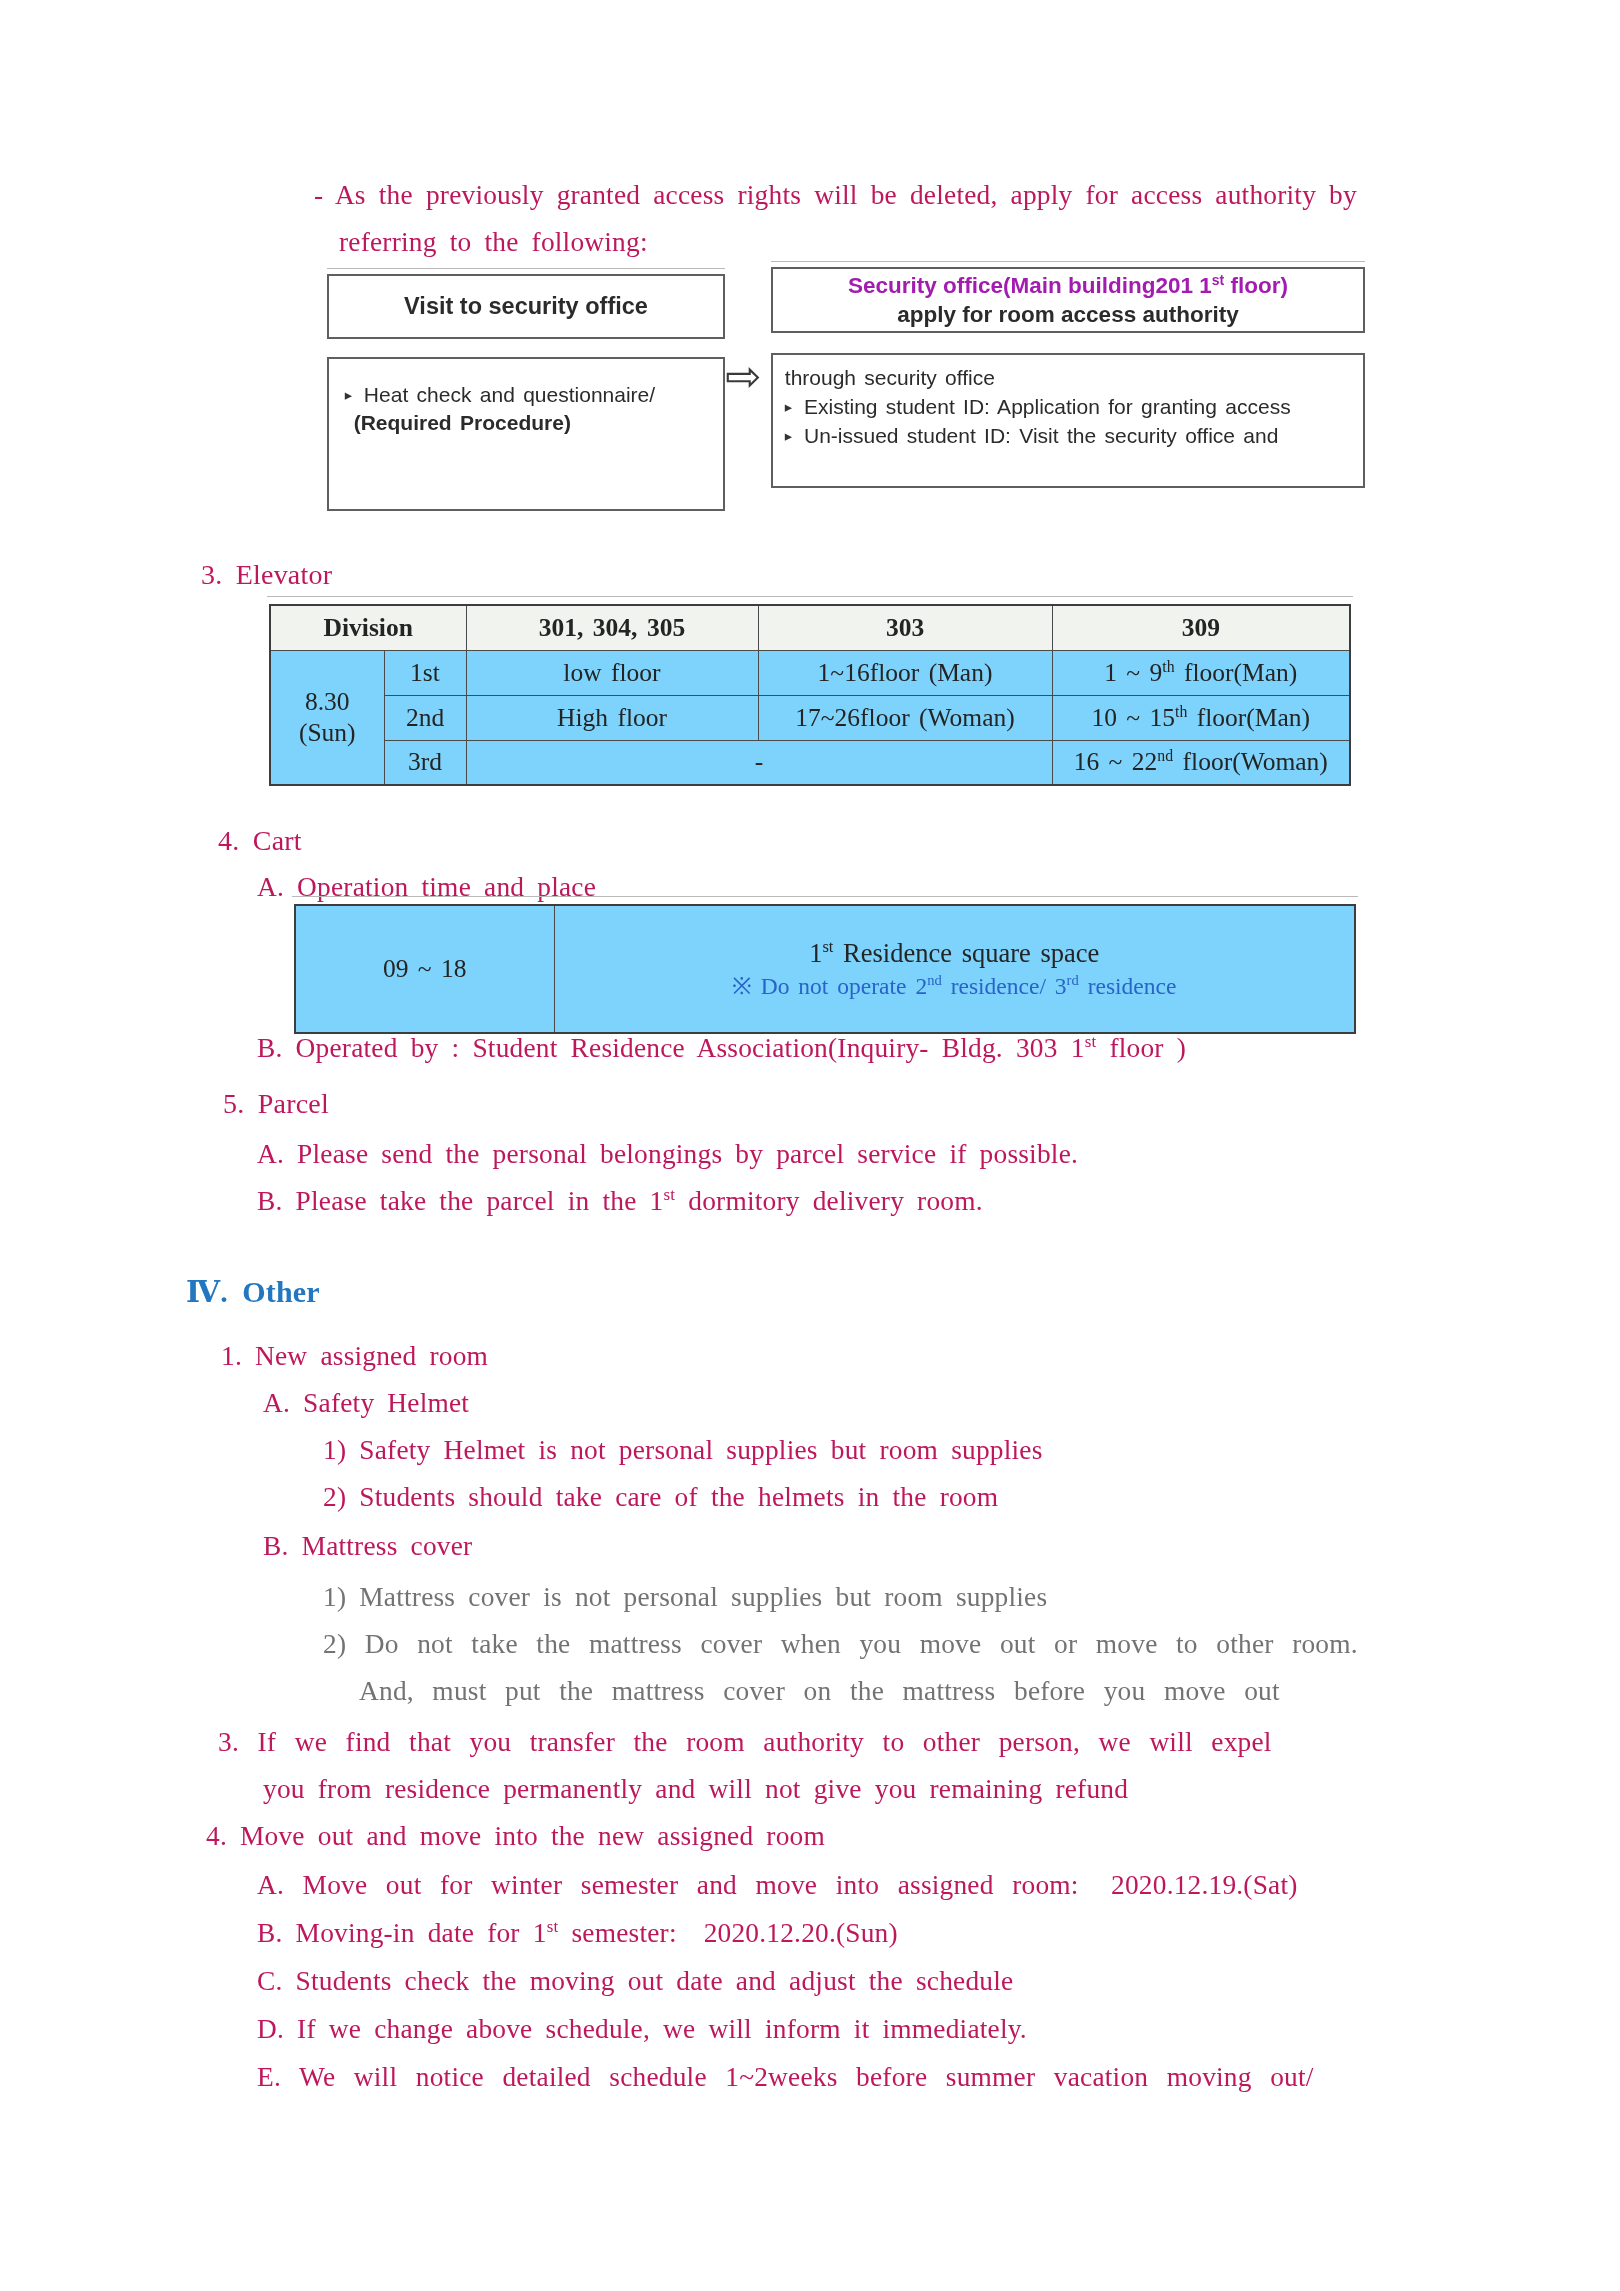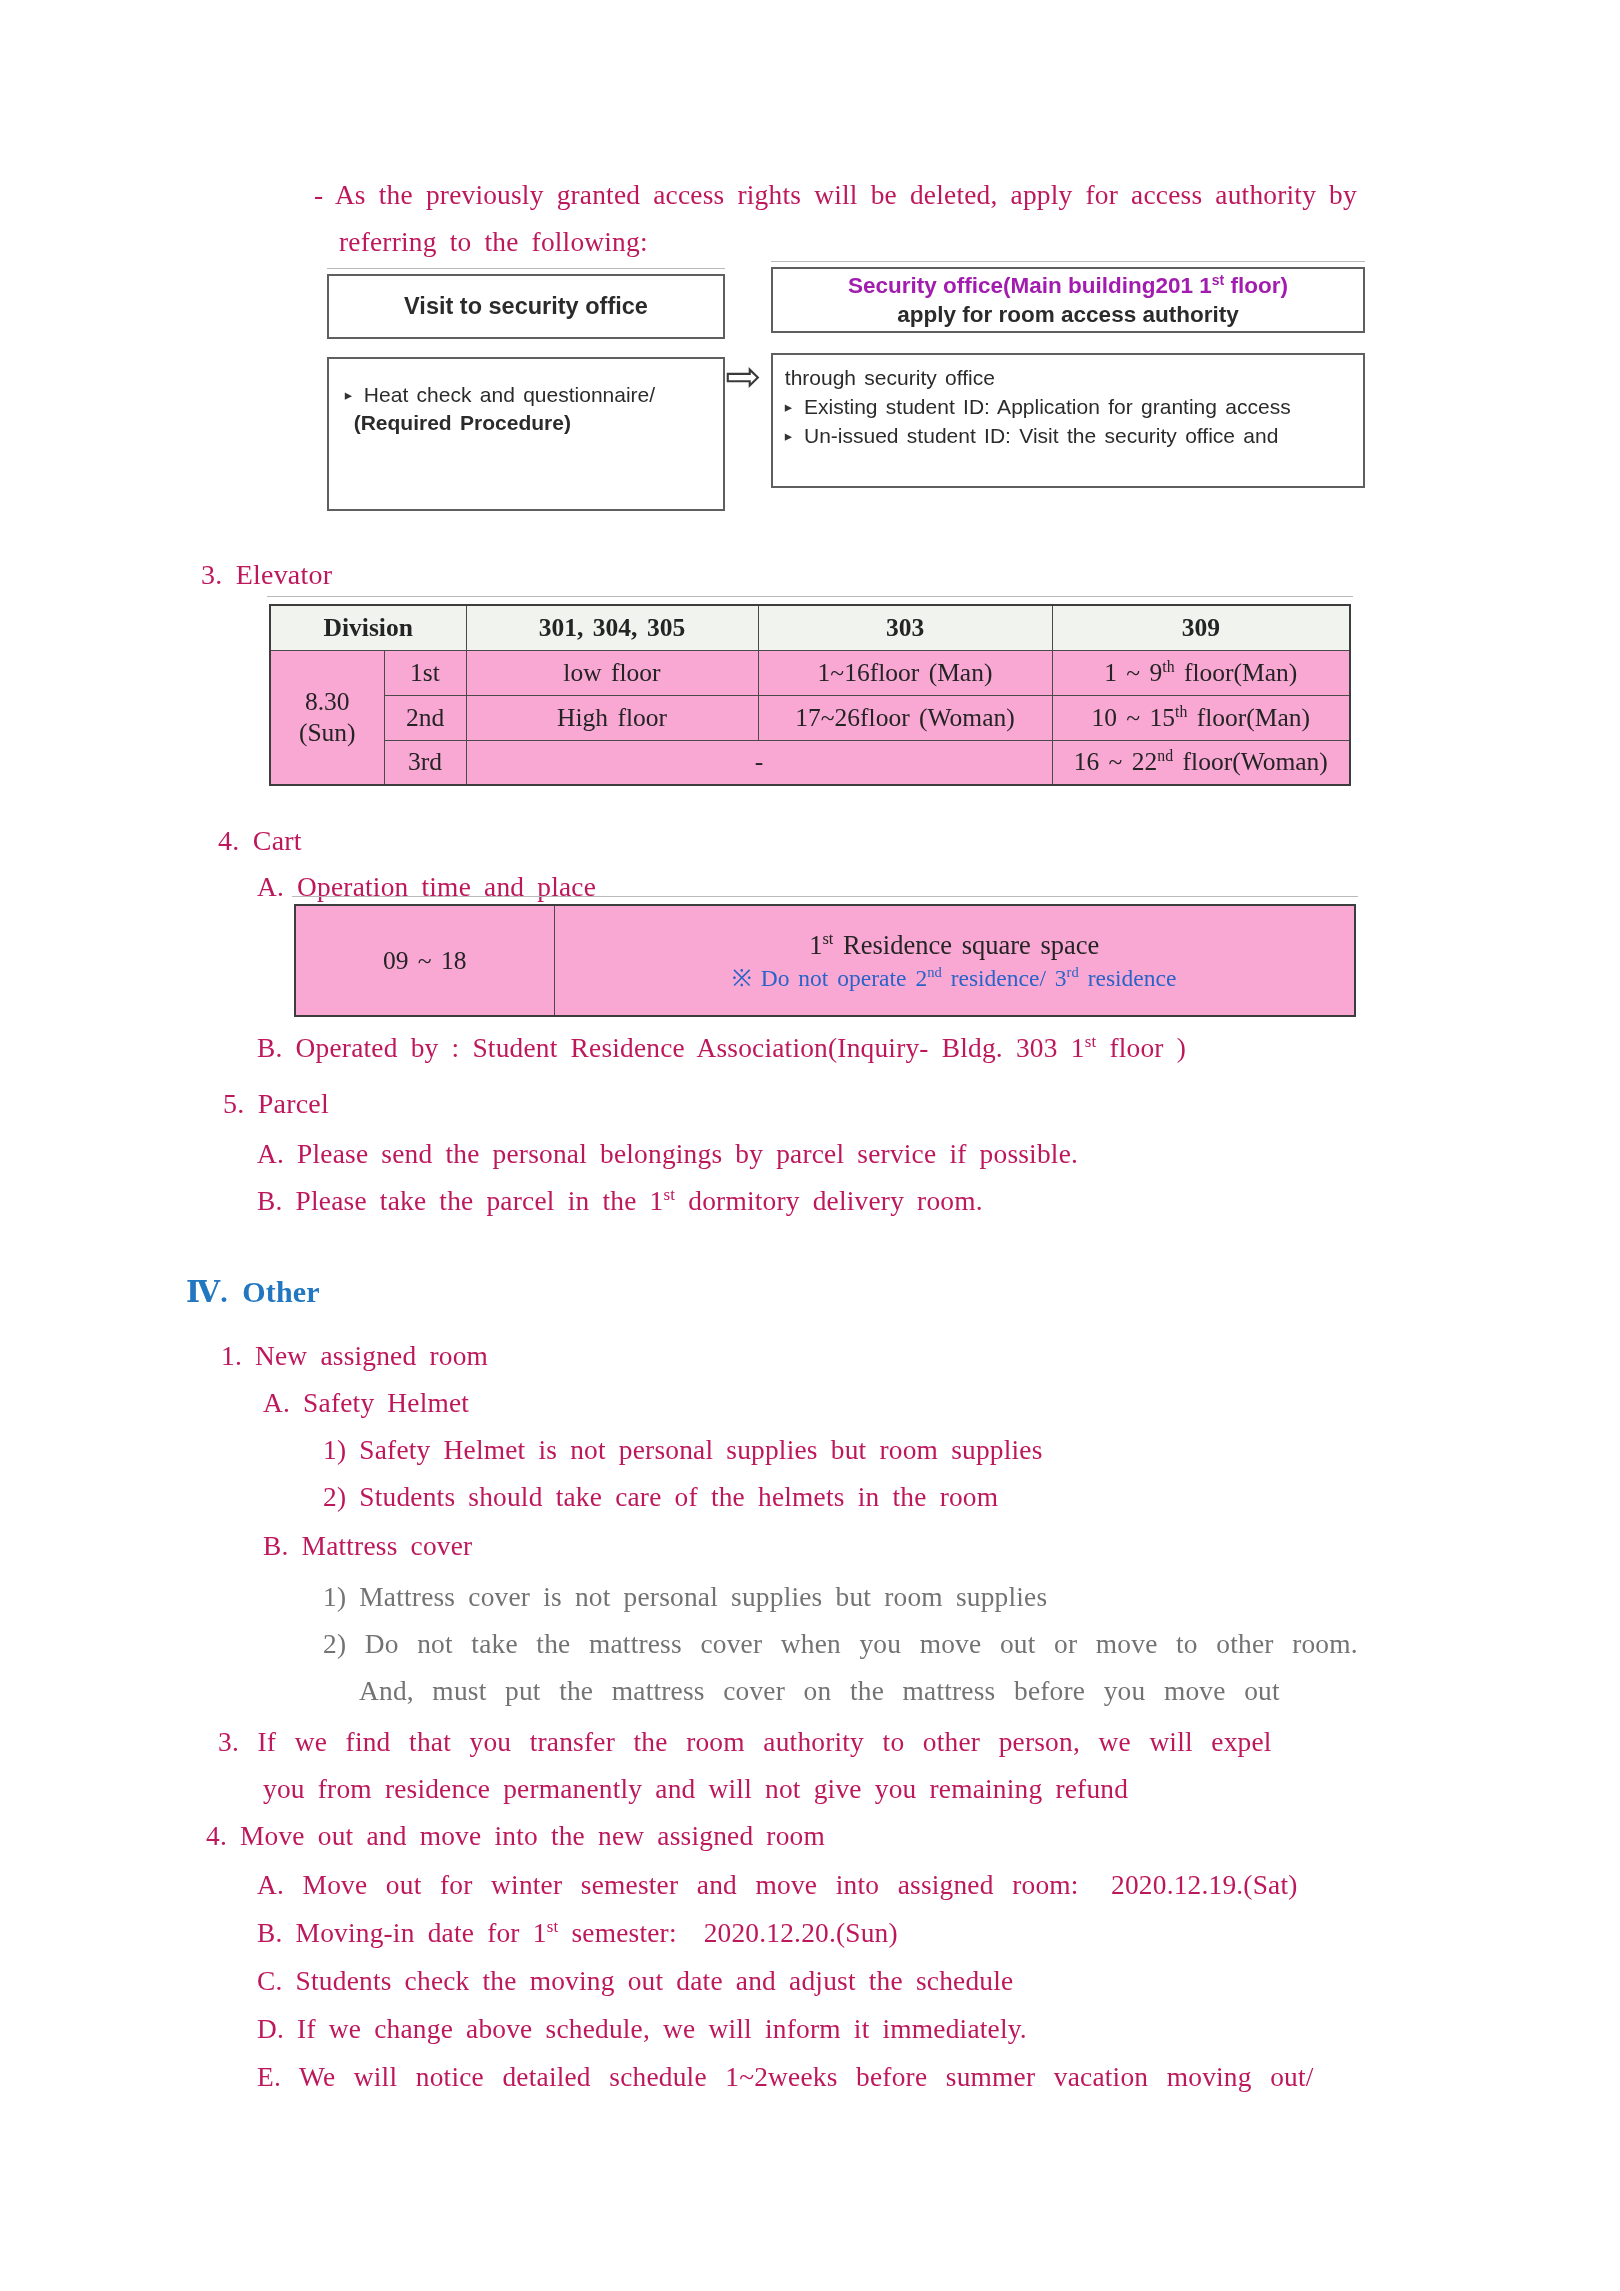--- a/index.html
+++ b/index.html
@@ -51,21 +51,21 @@
     font-size:14.7px;margin-right:11.8px;vertical-align:2px;color:#333;
   }
   .indent2{margin-left:9px;font-weight:bold;}
   .arrow{
     position:absolute;
     font-family:"DejaVu Sans",sans-serif;
     font-size:43px;line-height:1;color:#3a3a3a;
   }
 
   .tblwrap{position:absolute;}
-  table{border-collapse:collapse;table-layout:fixed;background:#f9a8d4;}
+  table{border-collapse:collapse;table-layout:fixed;background:#7dd3fc;}
   .tbl{border:2px solid #3d3d3d;}
   .tbl td{
     border:1.5px solid #4a4a4a;
     text-align:center;vertical-align:middle;
     font-size:25.5px;color:#242424;
     word-spacing:0.12em;
     padding:0 3.9px;
     overflow:hidden;
   }
   .tbl .hd td{background:#f1f3ee;font-weight:bold;}
@@ -141,21 +141,21 @@
       <td><span>16 ~ 22</span><sup>nd</sup><span> floor(Woman)</span></td>
     </tr>
   </tbody>
     </table>
 </div>
 
 <div class="ln" style="left:218px;top:823px;font-size:28px;">4. Cart</div>
 <div class="ln" style="left:257px;top:870px;">A. Operation time and place</div>
 
 <div class="tblwrap dtop" style="left:294px;top:904px;">
-  <table class="tbl" style="width:1062px;height:113px;">
+  <table class="tbl" style="width:1062px;height:130px;">
     <colgroup>
         <col style="width:259px">
         <col>
       </colgroup>
     <tbody>
         <tr>
       <td>09 ~ 18</td>
       <td>
         <div class="cart-place"><span>1</span><sup>st</sup><span> Residence square space</span></div>
         <div class="cart-note"><span>※ Do not operate 2</span><sup>nd</sup><span> residence/ 3</span><sup>rd</sup><span> residence</span></div>

